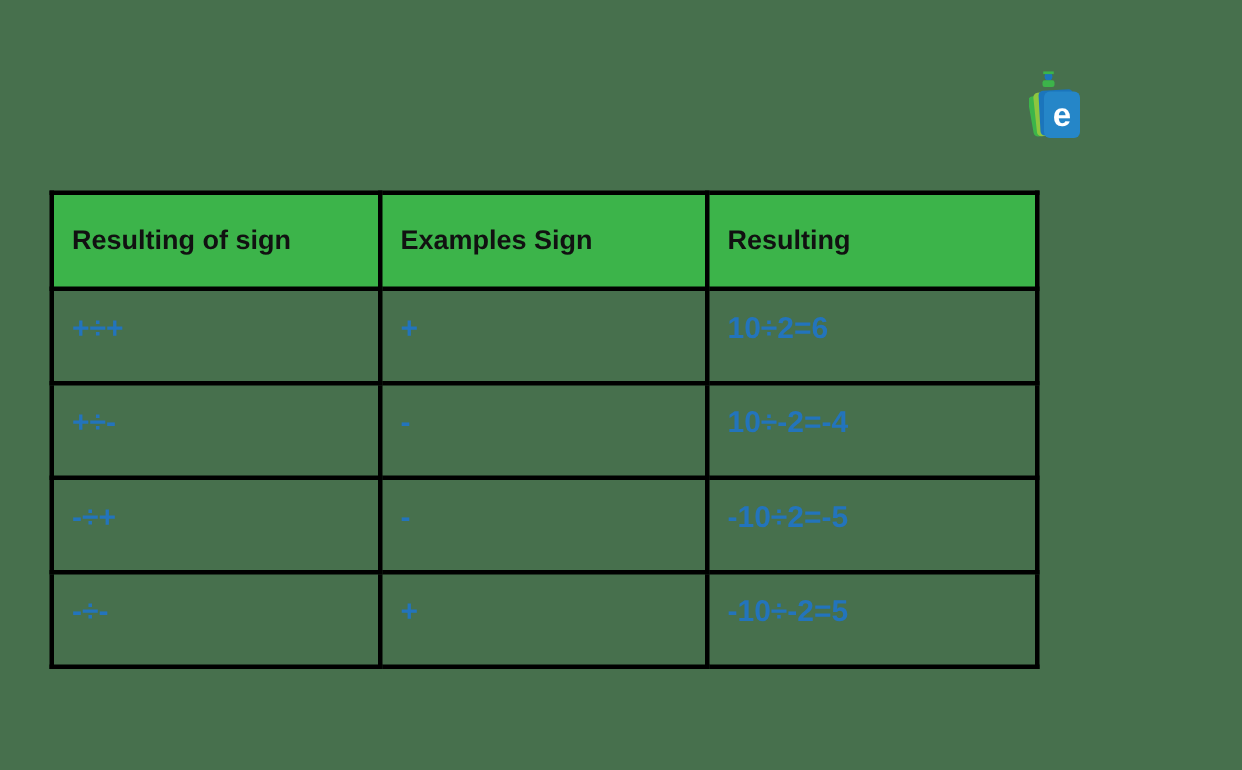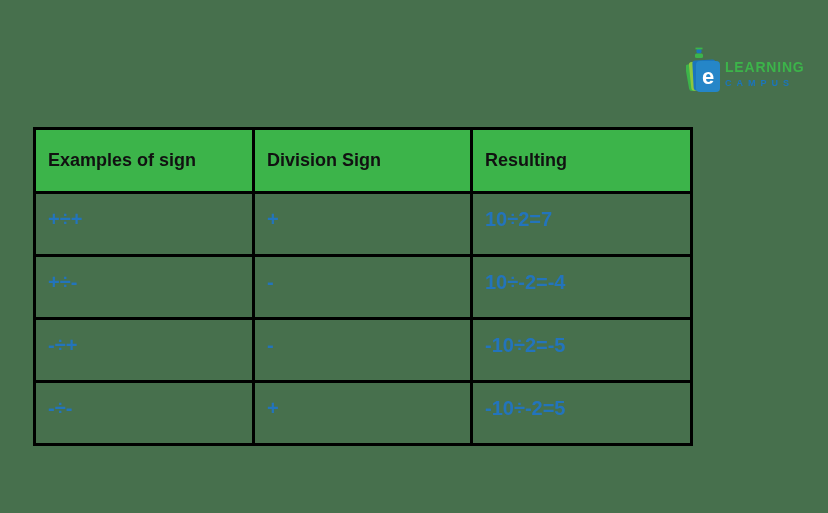--- a/index.html
+++ b/index.html
@@ -99,44 +99,40 @@
         <rect x="9" y="6.5" width="8" height="4.5" rx="1.5" fill="#3cb44a"></rect>
 
         <rect x="1" y="16" width="21" height="27" rx="3" fill="#3cb44a" transform="rotate(-10 11 29)"></rect>
         <rect x="4" y="14" width="22" height="29" rx="3" fill="#8dc63f" transform="rotate(-6 15 28)"></rect>
         <rect x="7" y="13" width="23" height="30" rx="3" fill="#1b75bc" transform="rotate(-3 18 28)"></rect>
 
         <rect x="10" y="14" width="24" height="31" rx="4" fill="#2586c8"></rect>
         <text x="22" y="37" text-anchor="middle" font-family="Liberation Sans, sans-serif" font-size="22" font-weight="bold" fill="#ffffff">e</text>
       </svg>
     </div>
-    <div class="logo-text">
-      <div class="logo-line1">LEARNING</div>
-      <div class="logo-line2">CAMPUS</div>
-    </div>
   </div>
 
   <table class="sign-table">
     <colgroup>
         <col class="c1">
         <col class="c2">
         <col class="c3">
       </colgroup>
     <thead>
       <tr>
-        <th>Examples of sign</th>
-        <th>Division Sign</th>
+        <th>Resulting of sign</th>
+        <th>Examples Sign</th>
         <th>Resulting</th>
       </tr>
     </thead>
     <tbody>
       <tr>
         <td><span class="cellval">+÷+</span></td>
         <td><span class="cellval">+</span></td>
-        <td><span class="cellval">10÷2=7</span></td>
+        <td><span class="cellval">10÷2=6</span></td>
       </tr>
       <tr>
         <td><span class="cellval">+÷-</span></td>
         <td><span class="cellval">-</span></td>
         <td><span class="cellval">10÷-2=-4</span></td>
       </tr>
       <tr>
         <td><span class="cellval">-÷+</span></td>
         <td><span class="cellval">-</span></td>
         <td><span class="cellval">-10÷2=-5</span></td>

